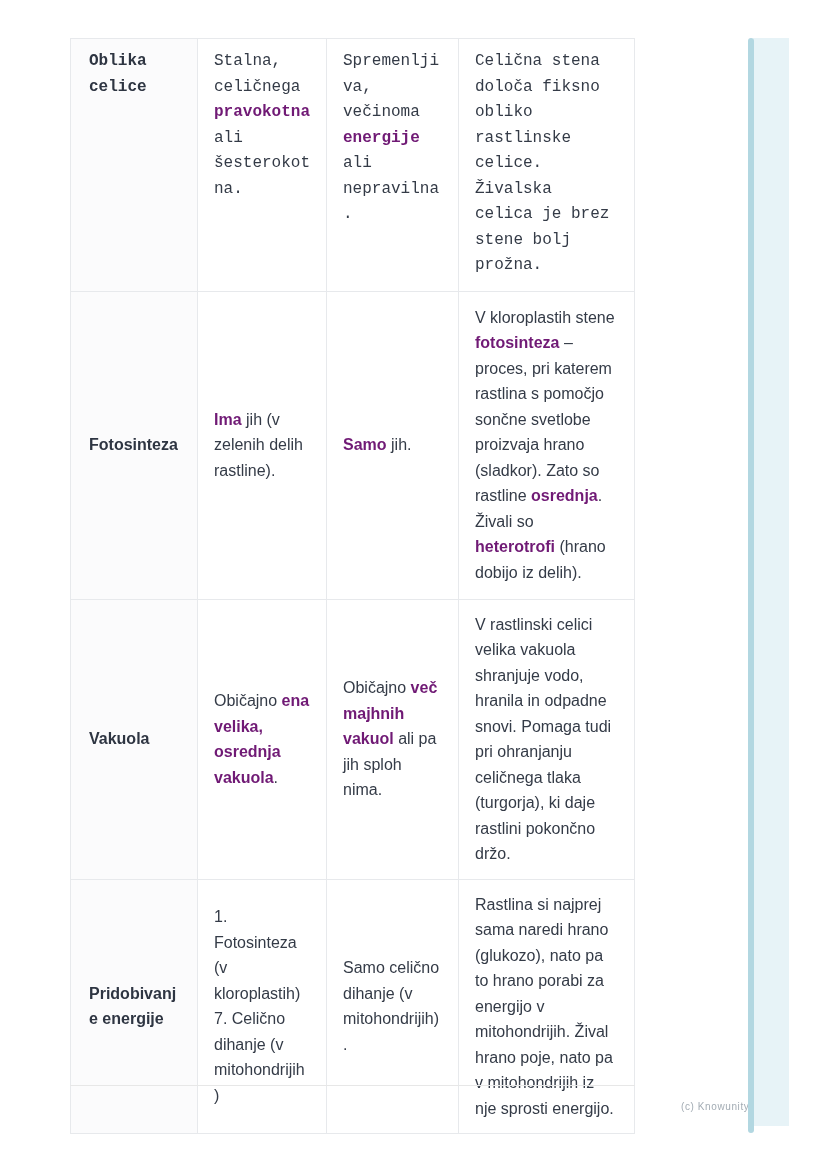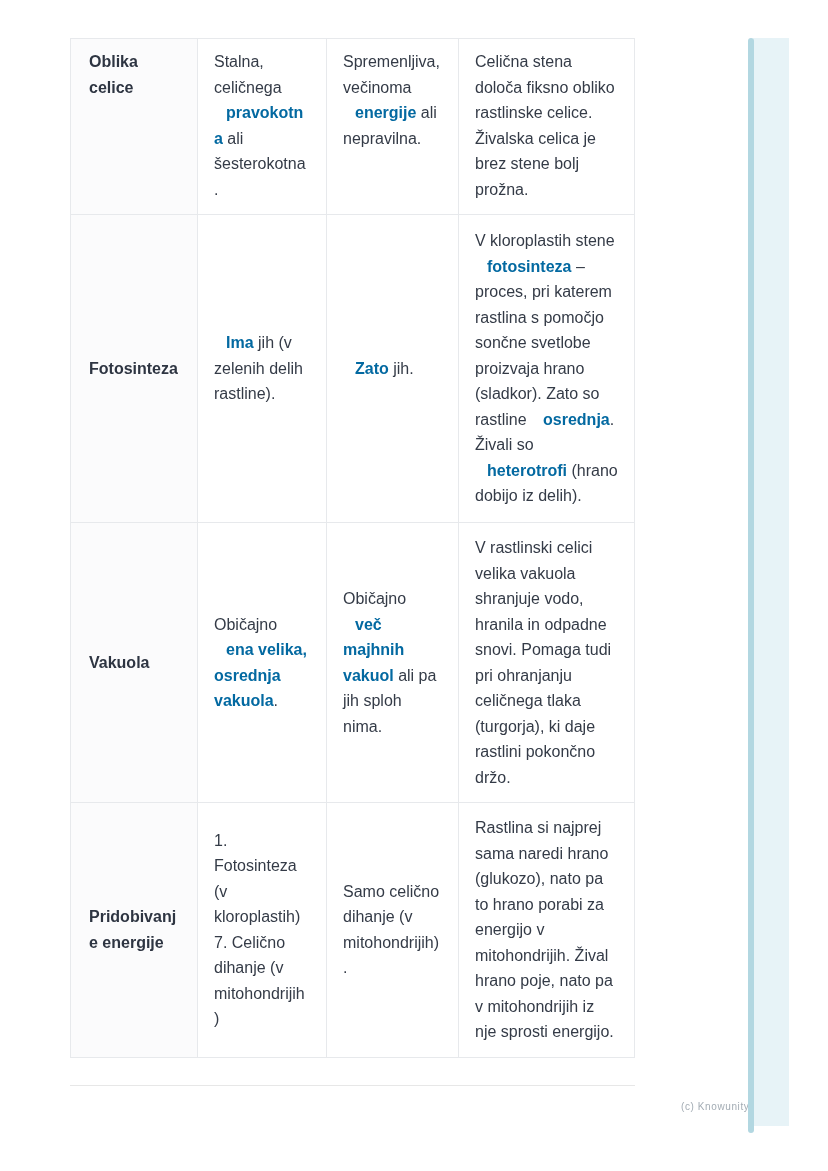--- a/index.html
+++ b/index.html
@@ -31,29 +31,29 @@
     line-height: 25.5px;
     vertical-align: middle;
     padding: 12px 16px;
     background: #ffffff;
     word-wrap: break-word;
   }
   .doc-table col.c1 { width: 127px; }
   .doc-table col.c2 { width: 129px; }
   .doc-table col.c3 { width: 132px; }
   .doc-table col.c4 { width: 176px; }
-  .doc-table tr.row-top td { vertical-align: top; padding-top: 10px; }
+  .doc-table tr.row-top td { vertical-align: top; padding-top: 10px; font-family: Liberation Mono, monospace; }
   .doc-table td.feature {
     font-weight: 700;
     color: #2e3542;
     background: #fbfbfc;
     padding-left: 18px;
   }
   .rich div { margin: 0; }
-  .rich .b { font-weight: 700; color: #0369a1; margin-left: 12px; }
+  .rich .b { font-weight: 700; color: #701a75; }
   .footer-divider {
     position: absolute;
     left: 70px;
     top: 1085px;
     width: 565px;
     height: 1px;
     background: #e7e7e7;
   }
   .copyright {
     position: absolute;
@@ -120,21 +120,21 @@
       <td class="feature">
           <div>Fotosinteza</div>
         </td>
       <td>
           <div class="rich">
             <div><span class="b">Ima</span><span> jih (v zelenih delih rastline).</span></div>
           </div>
         </td>
       <td>
           <div class="rich">
-            <div><span class="b">Zato</span><span> jih.</span></div>
+            <div><span class="b">Samo</span><span> jih.</span></div>
           </div>
         </td>
       <td>
           <div class="rich">
             <div><span>V kloroplastih stene </span><span class="b">fotosinteza</span><span> – proces, pri katerem rastlina s pomočjo sončne svetlobe proizvaja hrano (sladkor). Zato so rastline </span><span class="b">osrednja</span><span>. Živali so </span><span class="b">heterotrofi</span><span> (hrano dobijo iz delih).</span></div>
           </div>
         </td>
     </tr>
     <tr style="height:280px;">
       <td class="feature">

